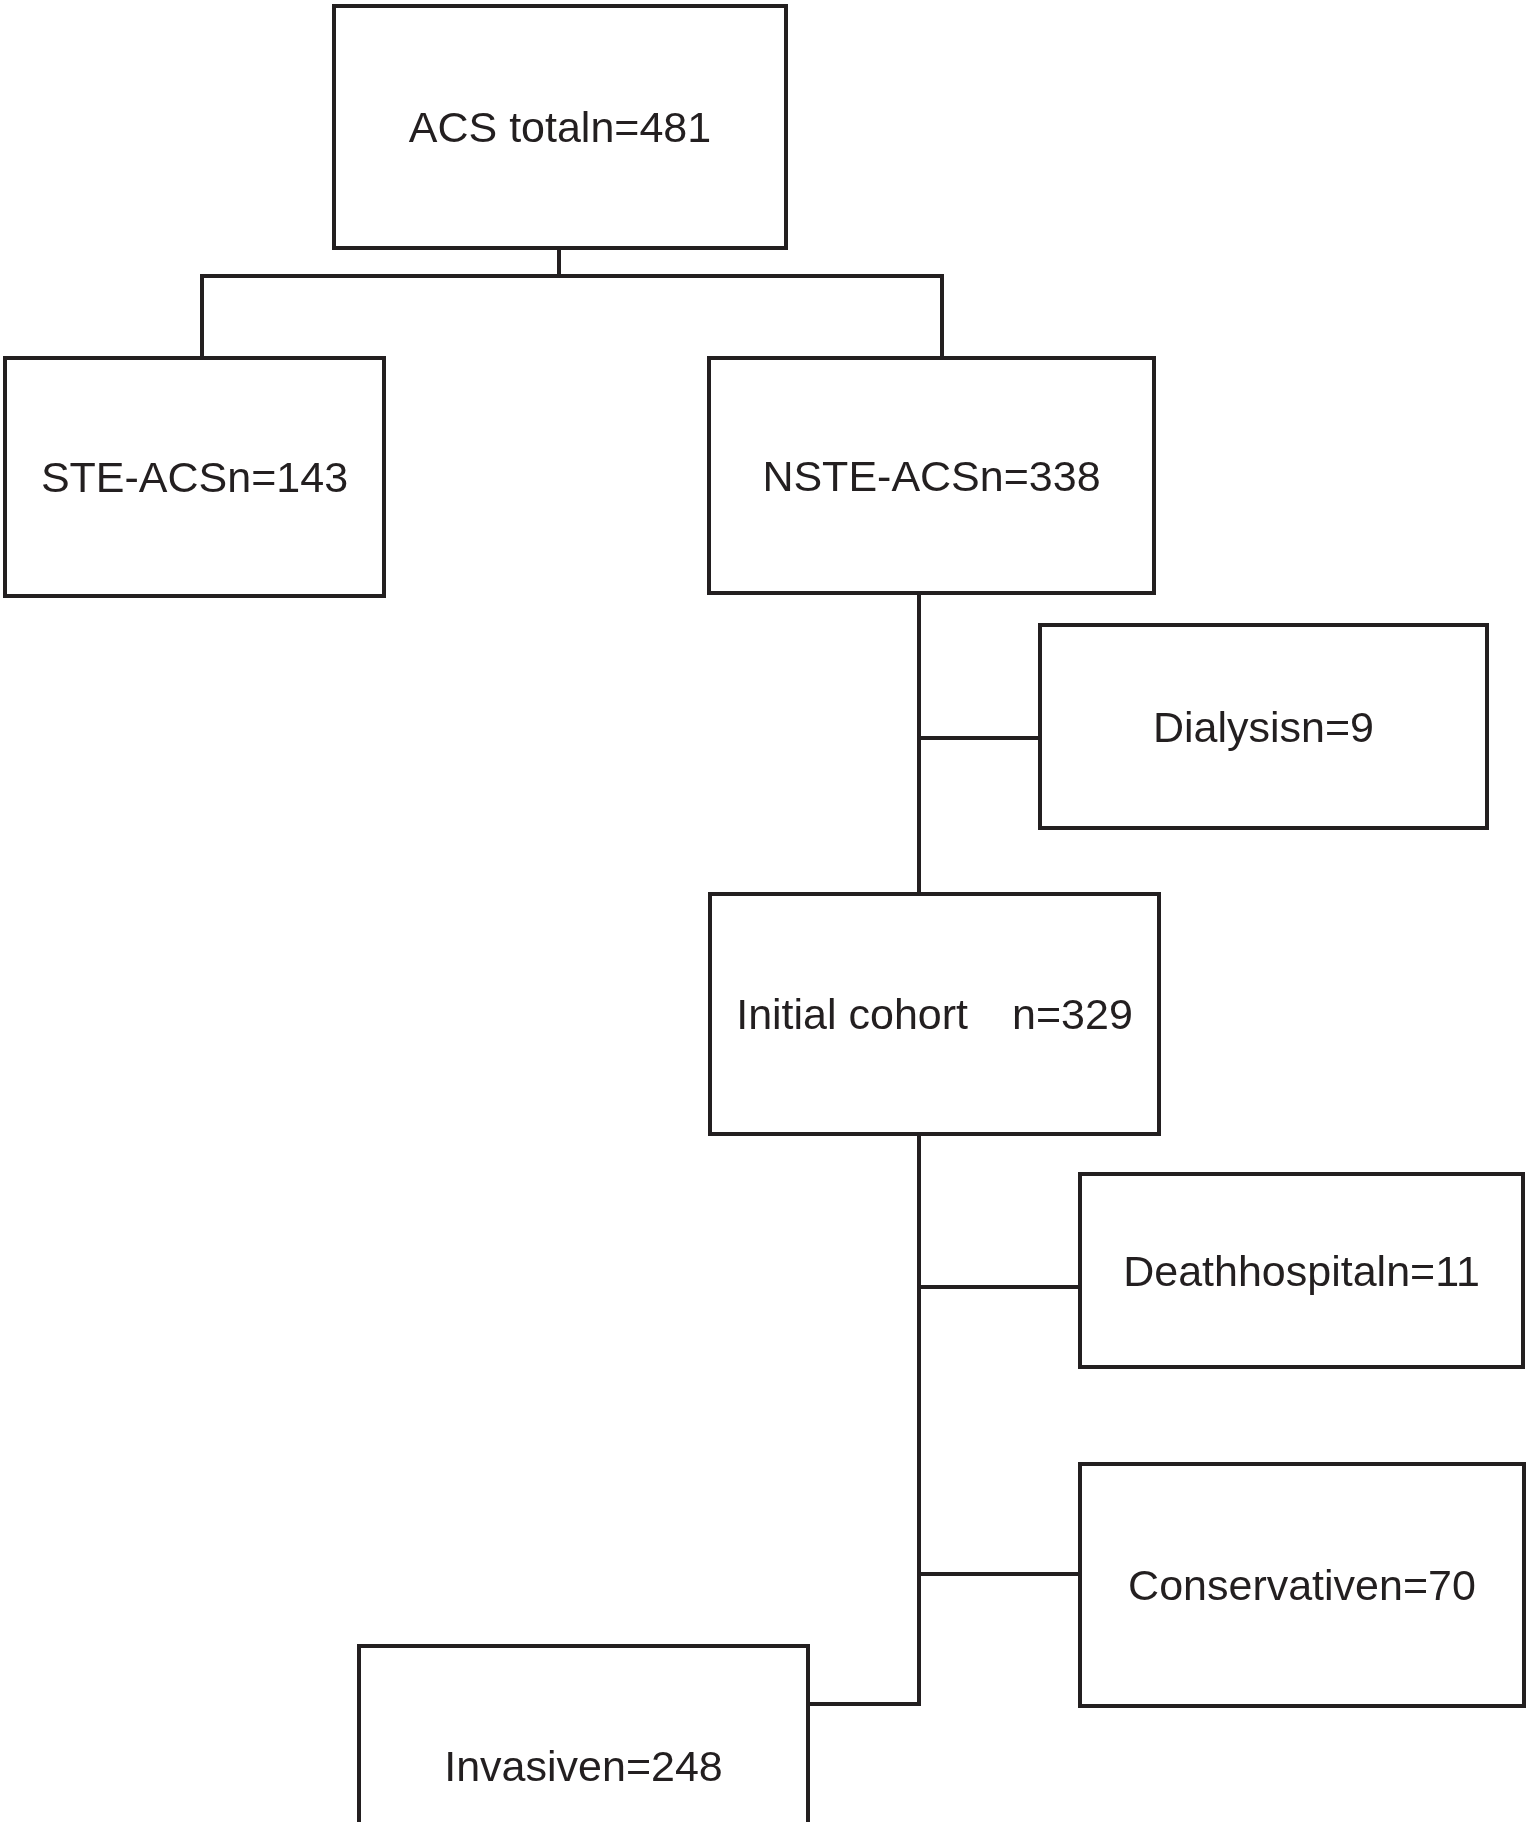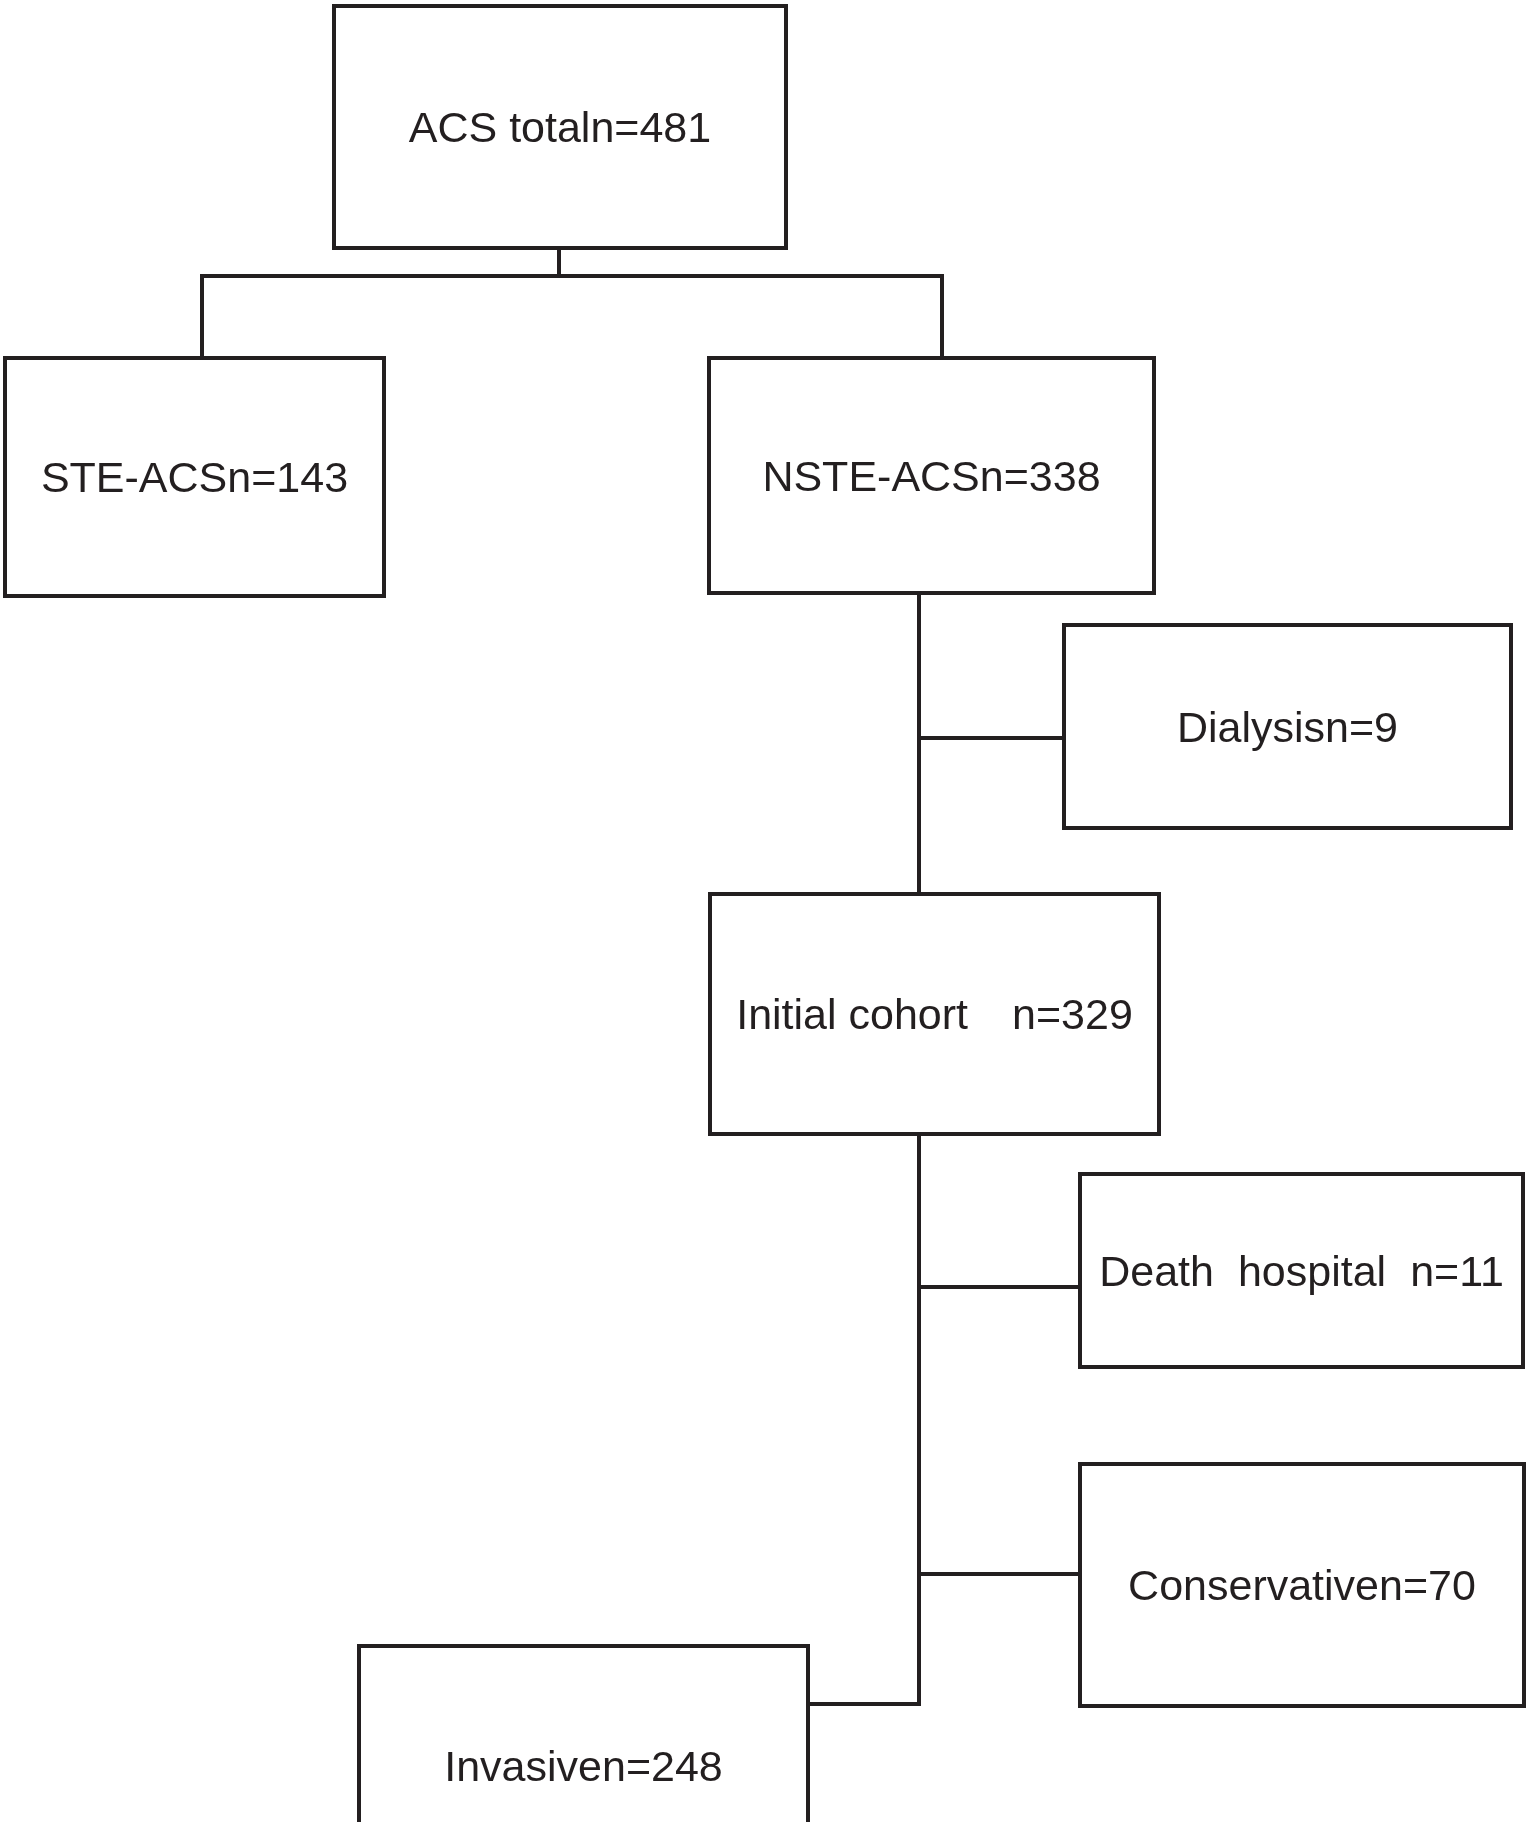--- a/index.html
+++ b/index.html
@@ -34,23 +34,23 @@
     font-size: 43px;
     line-height: 58px;
     color: #231f20;
   }
   .node span { display: block; white-space: nowrap; }
 
   
   #node-acs-total       { left: 332px;  top: 4px;    width: 456px; height: 246px; }
   #node-ste-acs         { left: 3px;    top: 356px;  width: 383px; height: 242px; }
   #node-nste-acs        { left: 707px;  top: 356px;  width: 449px; height: 239px; }
-  #node-dialysis        { left: 1062px; top: 623px;  width: 451px; height: 207px; }
+  #node-dialysis        { left: 1038px; top: 623px;  width: 451px; height: 207px; }
   #node-initial-cohort  { left: 708px;  top: 892px;  width: 453px; height: 244px; gap: 44px; }
-  #node-death-hospital  { left: 1078px; top: 1172px; width: 447px; height: 197px; line-height: 56px; gap: 24px; }
+  #node-death-hospital  { left: 1078px; top: 1172px; width: 447px; height: 197px; line-height: 56px; }
   #node-conservative    { left: 1078px; top: 1462px; width: 448px; height: 246px; }
   #node-invasive        { left: 357px;  top: 1644px; width: 453px; height: 243px; }
 
   
   #conn-top-stub          { left: 557px; top: 248px;  width: 4px;    height: 30px; }
   #conn-top-horizontal    { left: 200px; top: 274px;  width: 744px;  height: 4px; }
   #conn-left-drop         { left: 200px; top: 274px;  width: 4px;    height: 86px; }
   #conn-right-drop        { left: 940px; top: 274px;  width: 4px;    height: 86px; }
   #conn-trunk             { left: 917px; top: 592px;  width: 4px;    height: 1114px; }
   #conn-dialysis-branch   { left: 917px; top: 736px;  width: 149px;  height: 4px; }

